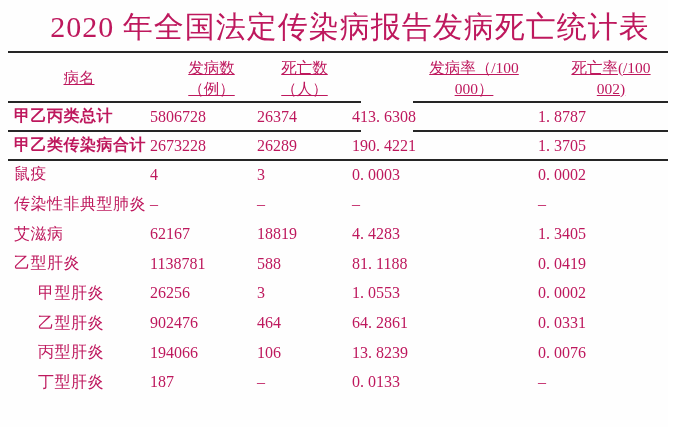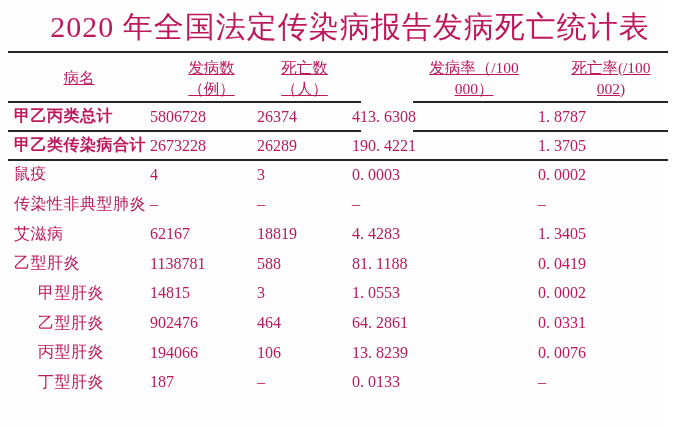--- a/index.html
+++ b/index.html
@@ -118,21 +118,21 @@
       </tr>
       <tr class="r-data">
         <td class="name">乙型肝炎</td>
         <td class="num">1138781</td>
         <td class="num">588</td>
         <td class="num">81. 1188</td>
         <td class="num col5">0. 0419</td>
       </tr>
       <tr class="r-data">
         <td class="name indent">甲型肝炎</td>
-        <td class="num">14815</td>
+        <td class="num">26256</td>
         <td class="num">3</td>
         <td class="num">1. 0553</td>
         <td class="num col5">0. 0002</td>
       </tr>
       <tr class="r-data">
         <td class="name indent">乙型肝炎</td>
         <td class="num">902476</td>
         <td class="num">464</td>
         <td class="num">64. 2861</td>
         <td class="num col5">0. 0331</td>

